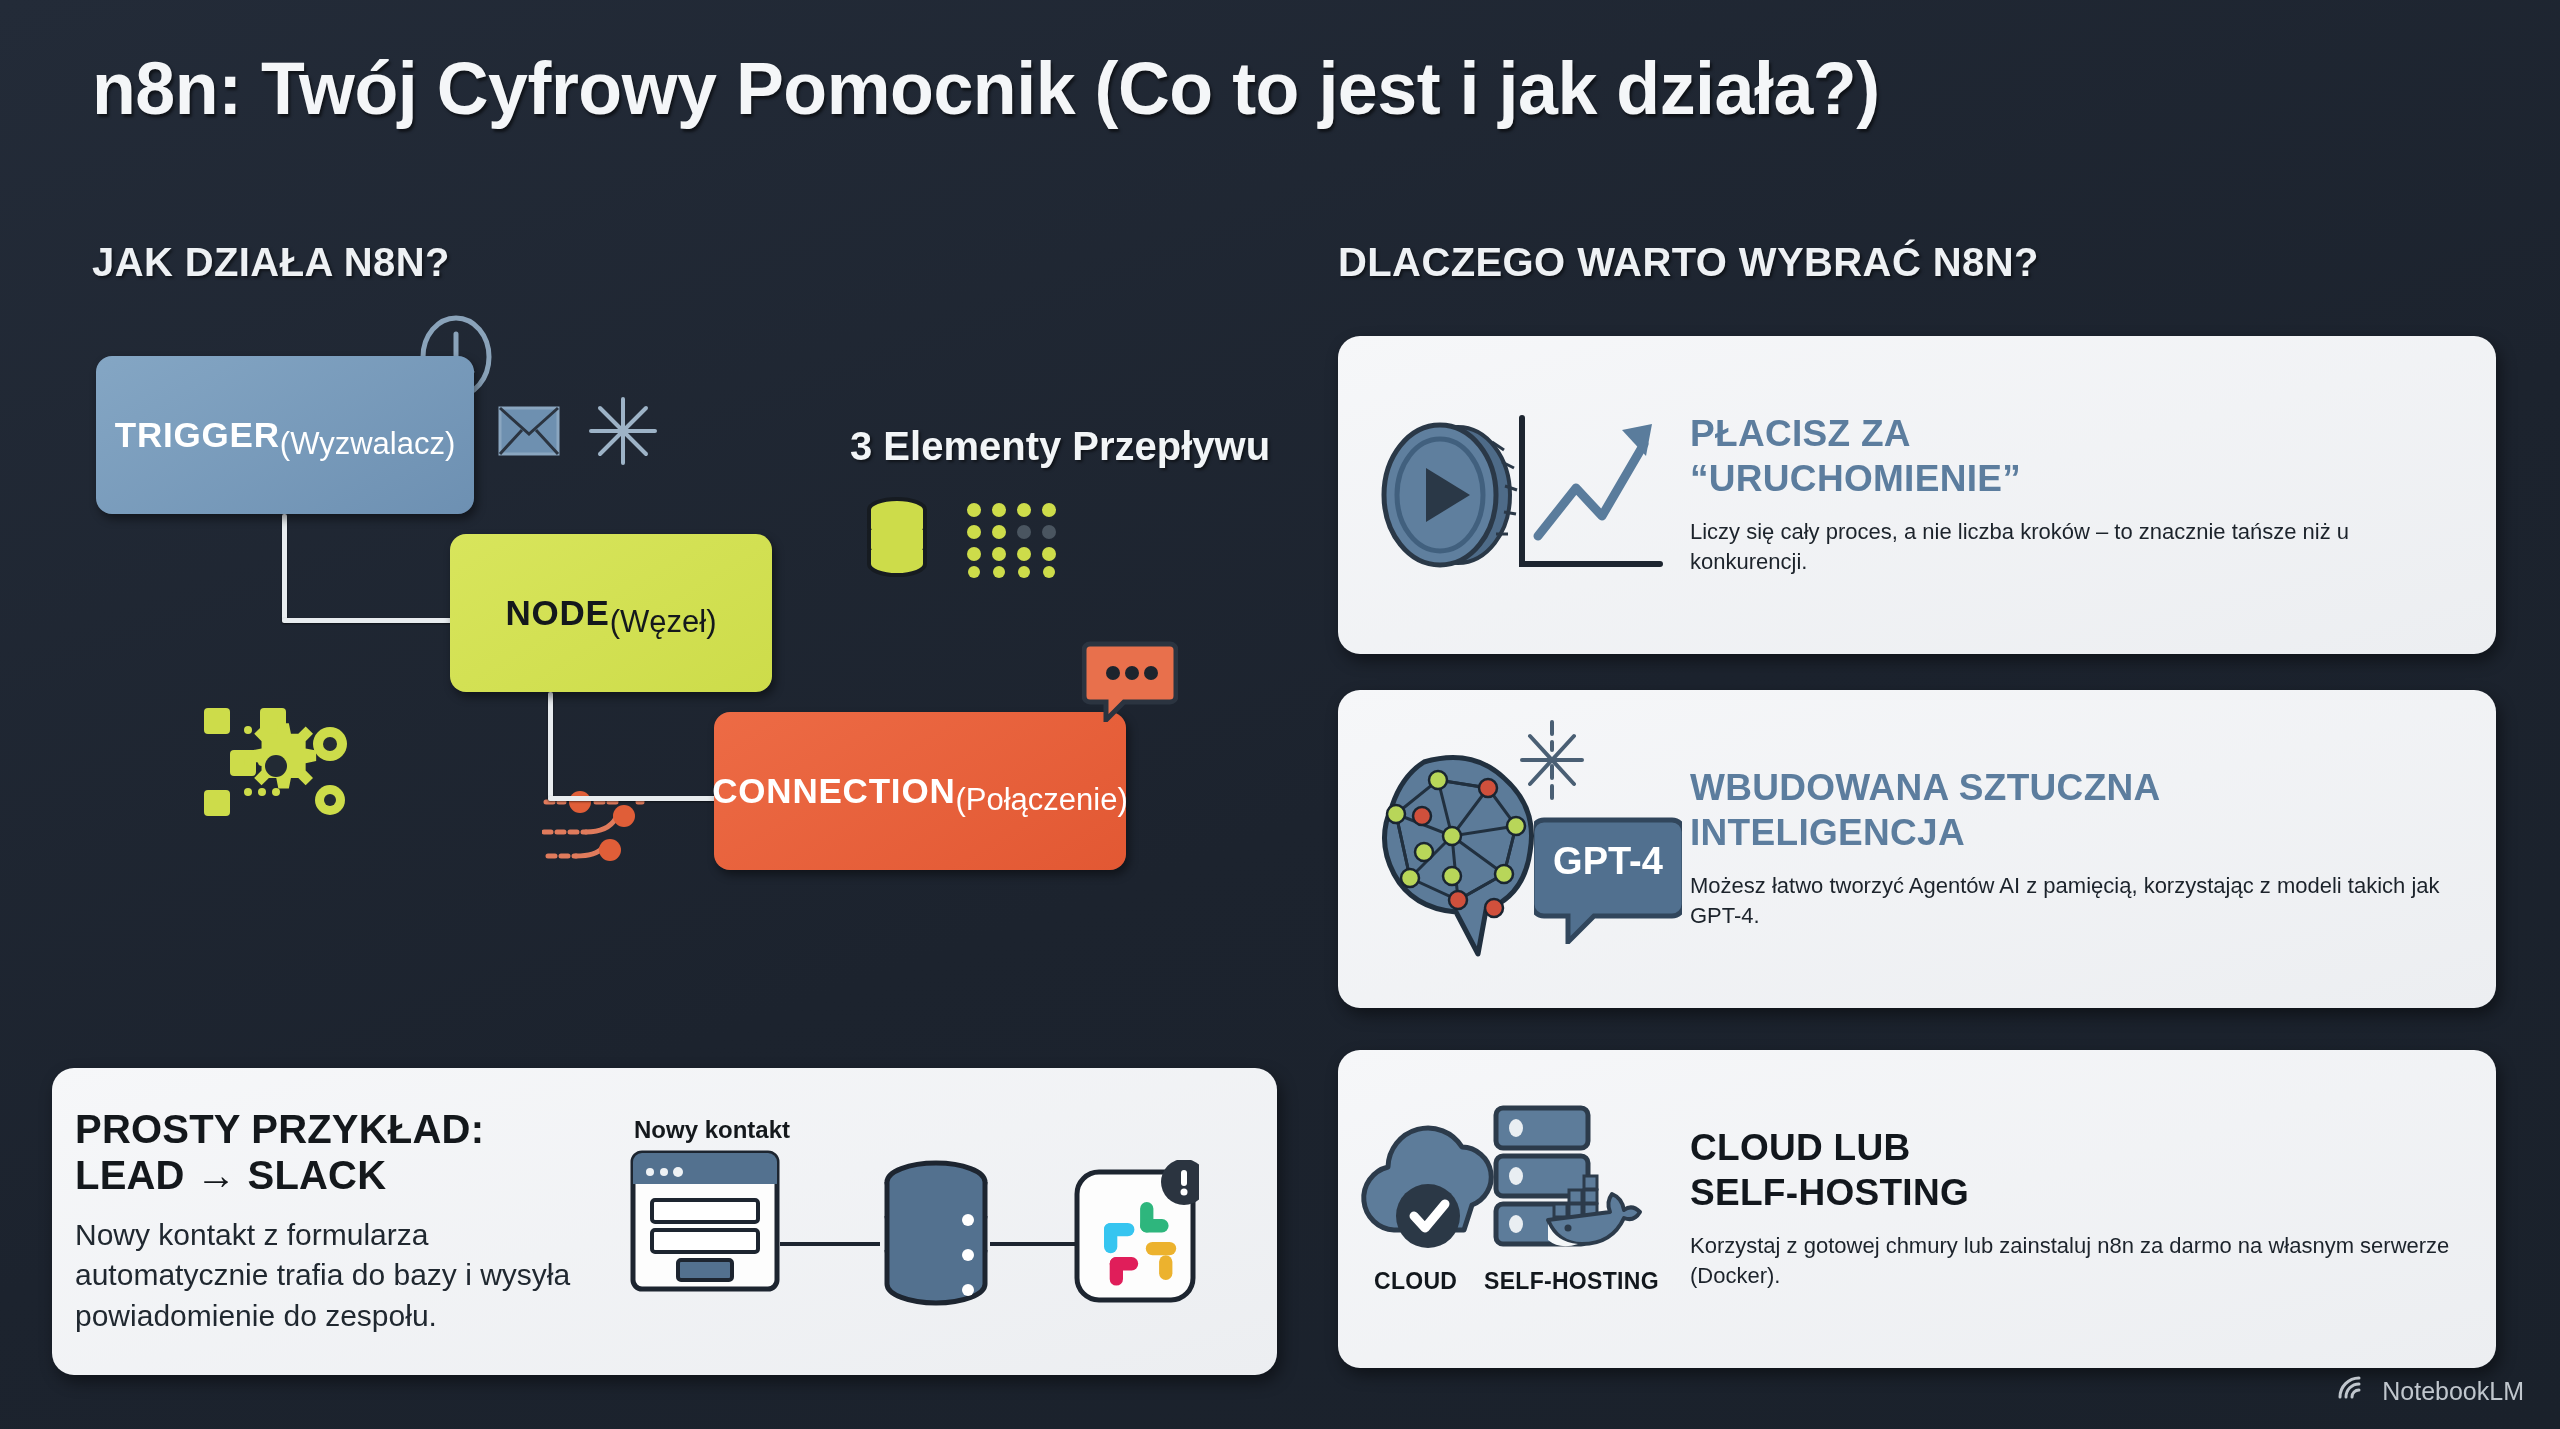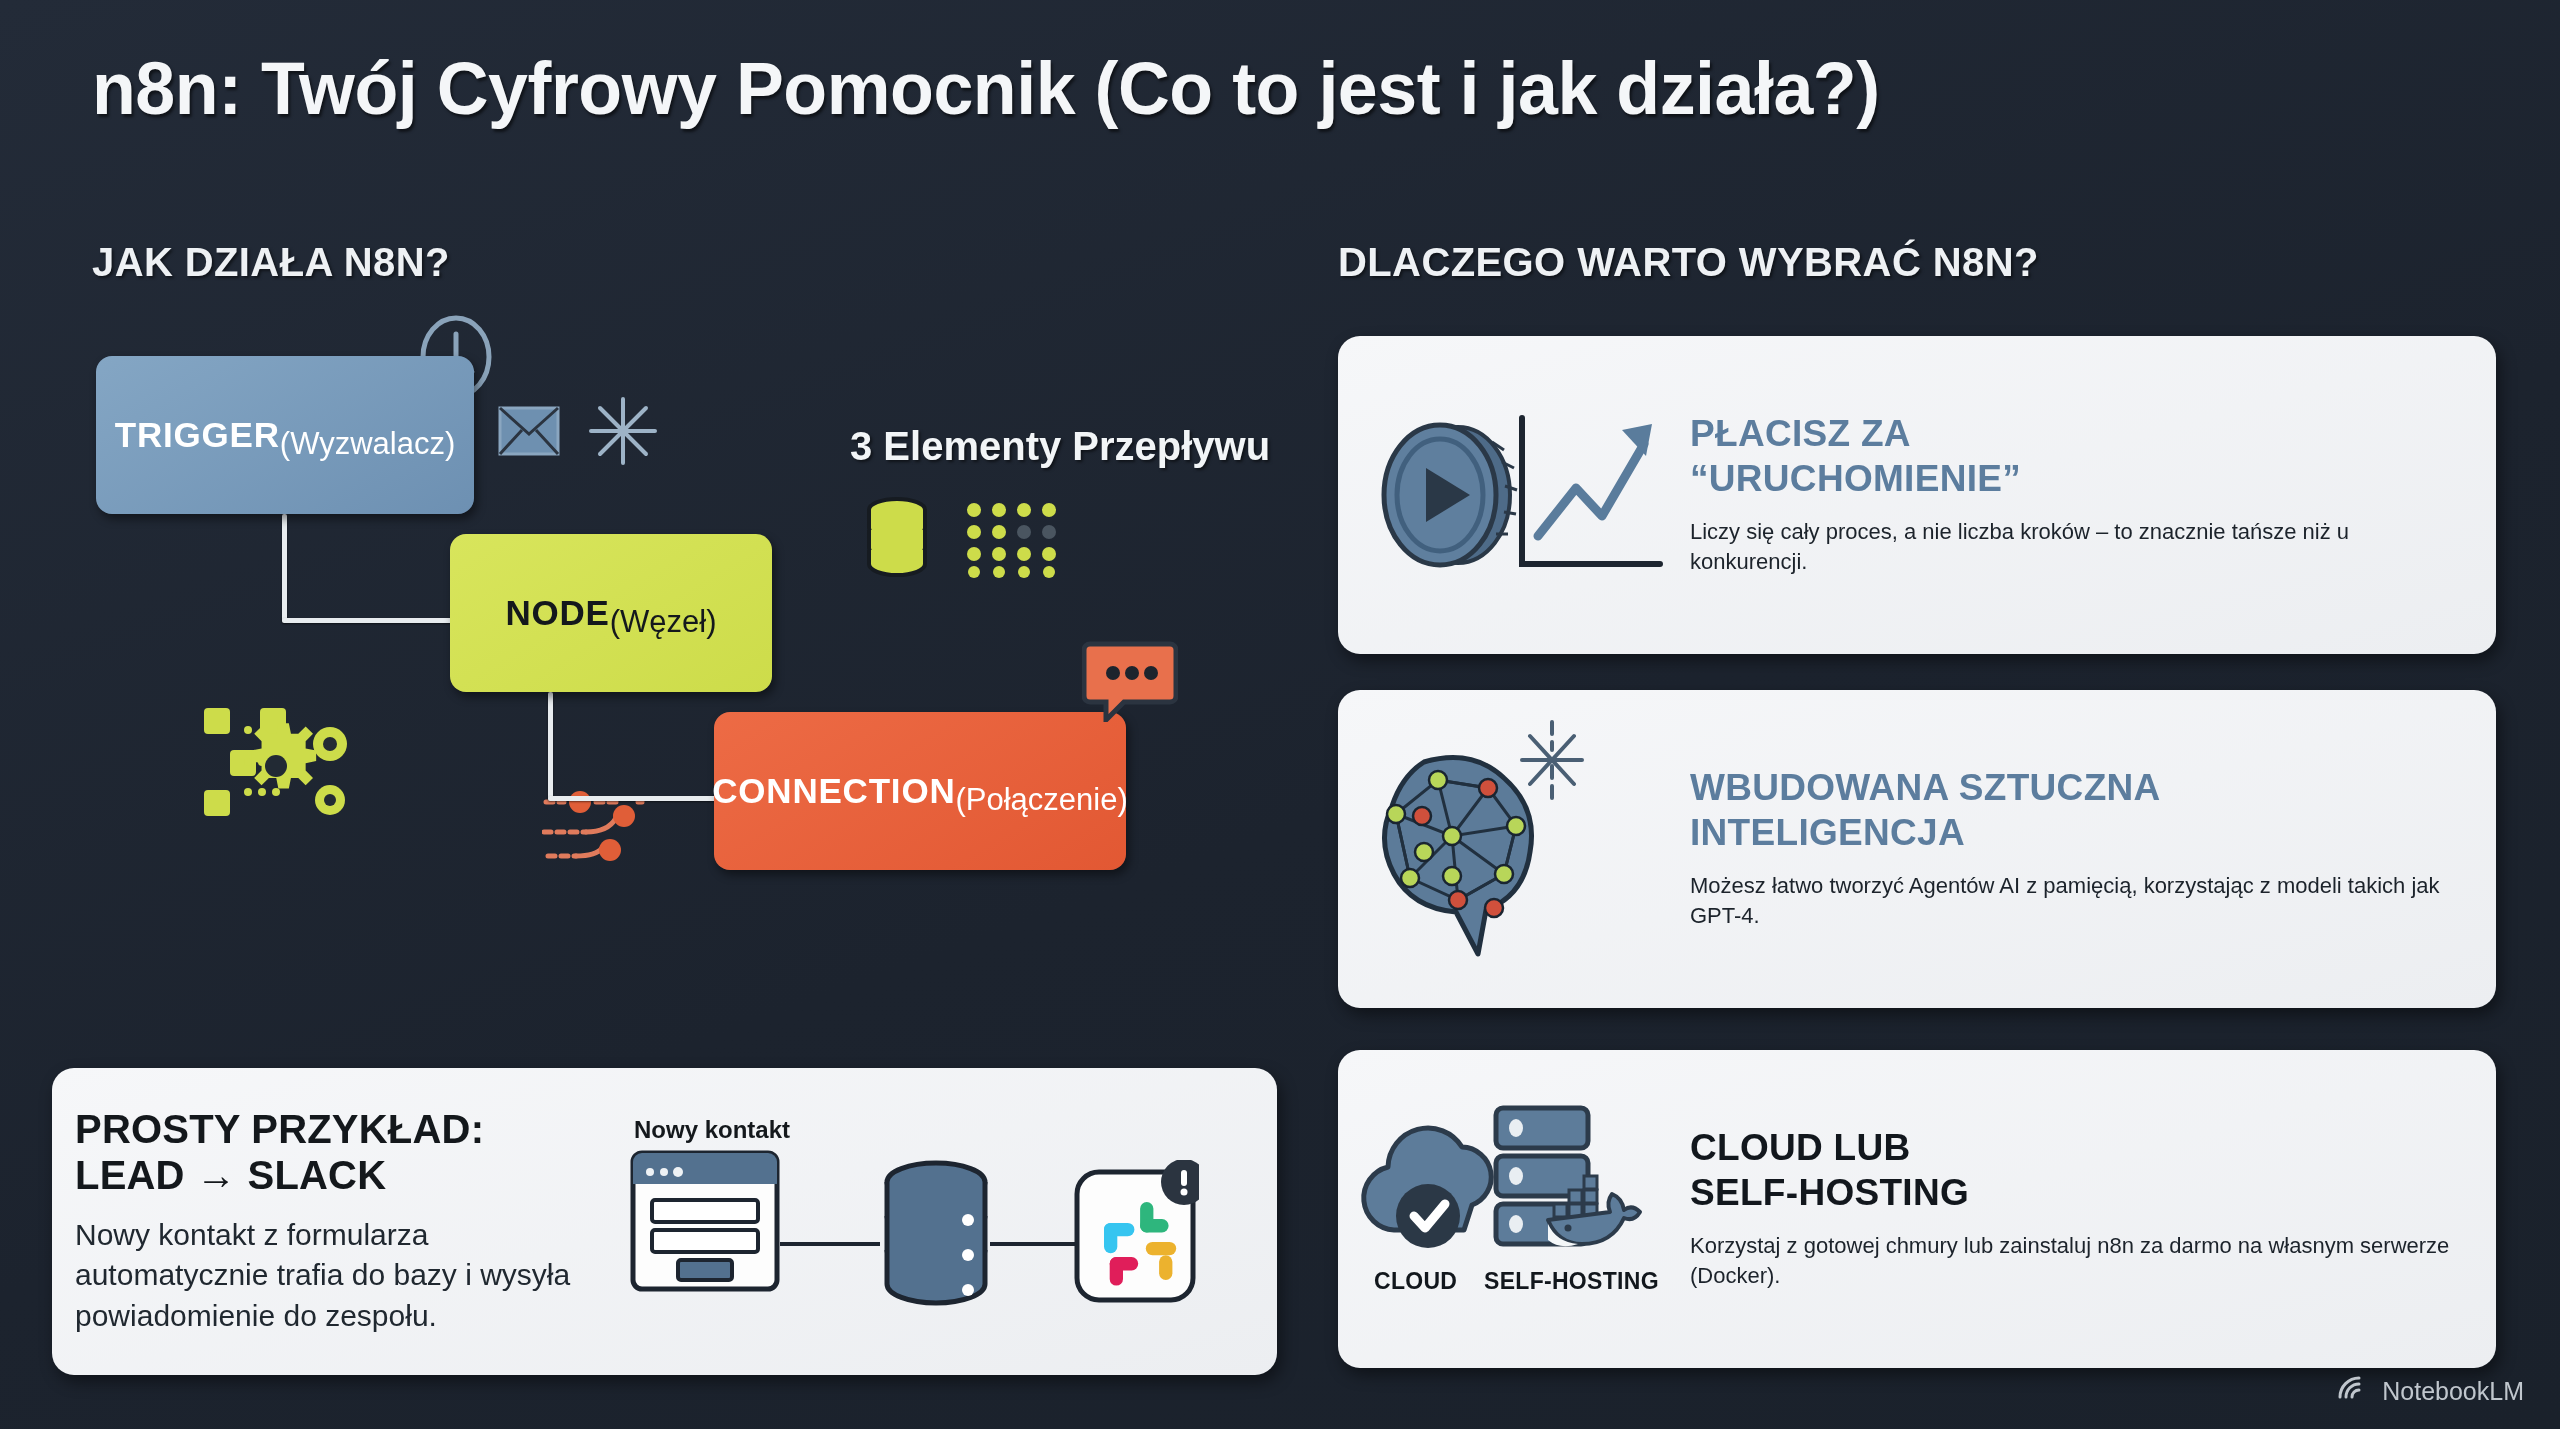--- a/index.html
+++ b/index.html
@@ -408,20 +408,27 @@
           <g stroke="#4a5f74" stroke-width="4" stroke-linecap="round">
             <line x1="36" y1="4" x2="36" y2="32" stroke-dasharray="12 8"></line>
             <line x1="36" y1="48" x2="36" y2="86" stroke-dasharray="12 8"></line>
             <line x1="6" y1="42" x2="66" y2="42"></line>
             <line x1="14" y1="18" x2="58" y2="66"></line>
             <line x1="58" y1="18" x2="14" y2="66"></line>
           </g>
         </svg>
       </div>
 
+      <div class="ico" style="left:196px; top:126px;">
+        <svg width="148" height="128" viewBox="0 0 148 128">
+          <path d="M10 4 h128 a12 12 0 0 1 12 12 v72 a12 12 0 0 1 -12 12 h-78 l-26 26 v-26 h-24 a12 12 0 0 1 -12 -12 v-72 a12 12 0 0 1 12 -12z" fill="#51708f" stroke="#31465c" stroke-width="5"></path>
+        </svg>
+        <div style="position:absolute; left:0; top:24px; width:148px; text-align:center;
+                    font-size:38px; font-weight:bold; color:#fff;">GPT-4</div>
+      </div>
     </div>
     <div class="rc-body">
       <h4 class="head-blue">WBUDOWANA SZTUCZNA
 INTELIGENCJA</h4>
       <p>Możesz łatwo tworzyć Agentów AI z pamięcią, korzystając z modeli takich jak GPT-4.</p>
     </div>
   </div>
 
   <div class="card rcard" id="card-host">
     <div class="rc-icons">

